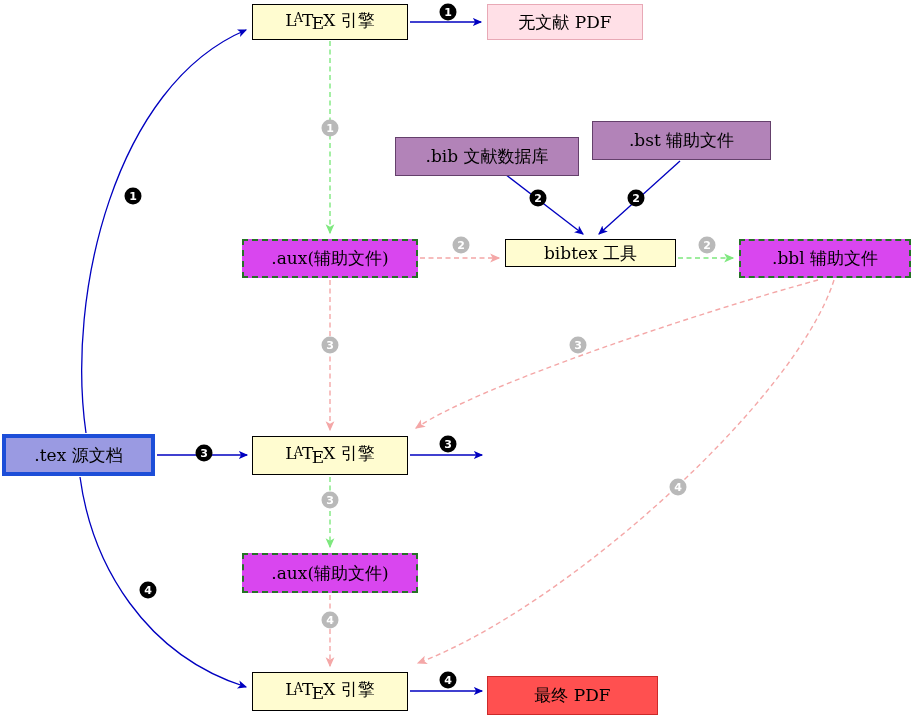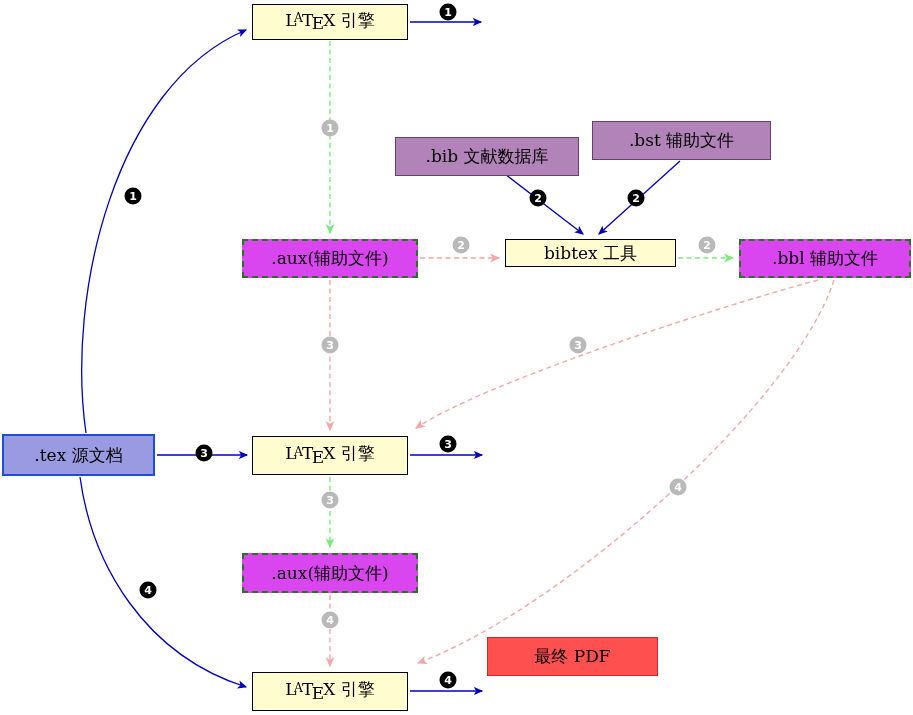--- a/index.html
+++ b/index.html
@@ -21,21 +21,21 @@
     align-items: center;
     justify-content: center;
     white-space: nowrap;
     border: 1px solid #000;
     line-height: 1;
   }
   .node.yellow { background: #fffcd0; border: 1px solid #000000; }
   .node.pink   { background: #ffe0e7; border: 1px solid #e8a9b6; }
   .node.purple { background: #b283b8; border: 1px solid #64406b; }
   .node.green  { background: #d946ef; border: 2px dashed #267326; }
-  .node.blue   { background: #9a9ae2; border: 2px solid #1d4ed8; }
+  .node.blue   { background: #9a9ae2; border: 4px solid #1d4ed8; }
   .node.red    { background: #ff5050; border: 1px solid #cc2a2a; }
   .badge {
     position: absolute;
     width: 17px; height: 17px;
     border-radius: 50%;
     color: #fff;
     font-family: "DejaVu Sans", "Liberation Sans", sans-serif;
     font-size: 11px;
     font-weight: bold;
     display: flex; align-items: center; justify-content: center;
@@ -91,20 +91,23 @@
     <path d="M 330 280 L 330 430" fill="none" stroke="#f4a7a7" stroke-width="1.4" stroke-dasharray="5 3.5" marker-end="url(#mr)"></path>
     <path d="M 818 280 C 700 312 480 385 416 428" fill="none" stroke="#f4a7a7" stroke-width="1.4" stroke-dasharray="5 3.5" marker-end="url(#mr)"></path>
     <path d="M 330 595 L 330 666" fill="none" stroke="#f4a7a7" stroke-width="1.4" stroke-dasharray="5 3.5" marker-end="url(#mr)"></path>
     <path d="M 834 280 C 796 400 565 608 418 663" fill="none" stroke="#f4a7a7" stroke-width="1.4" stroke-dasharray="5 3.5" marker-end="url(#mr)"></path>
   </svg>
 
   <div class="node yellow" style="left:252px;top:4px;width:156px;height:36px">
     <span><span>L</span><span class="lx-a">A</span><span>T</span><span class="lx-e">E</span><span>X</span><span> 引擎</span></span>
   </div>
 
+  <div class="node pink" style="left:487px;top:4px;width:156px;height:36px">
+    <span>无文献 PDF</span>
+  </div>
 
   <div class="node purple" style="left:395px;top:137px;width:184px;height:39px">
     <span>.bib 文献数据库</span>
   </div>
 
   <div class="node purple" style="left:592px;top:121px;width:179px;height:39px">
     <span>.bst 辅助文件</span>
   </div>
 
   <div class="node green" style="left:242px;top:239px;width:176px;height:39px">
@@ -129,21 +132,21 @@
 
 
   <div class="node green" style="left:242px;top:553px;width:176px;height:40px">
     <span>.aux(辅助文件)</span>
   </div>
 
   <div class="node yellow" style="left:252px;top:672px;width:156px;height:39px">
     <span><span>L</span><span class="lx-a">A</span><span>T</span><span class="lx-e">E</span><span>X</span><span> 引擎</span></span>
   </div>
 
-  <div class="node red" style="left:487px;top:637px;width:171px;height:39px">
+  <div class="node red" style="left:487px;top:676px;width:171px;height:39px">
     <span>最终 PDF</span>
   </div>
 
   <div class="badge black" style="left:133px;top:196px">1</div>
   <div class="badge black" style="left:448px;top:12px">1</div>
   <div class="badge gray" style="left:330px;top:128px">1</div>
   <div class="badge black" style="left:538px;top:198px">2</div>
   <div class="badge black" style="left:636px;top:198px">2</div>
   <div class="badge gray" style="left:461px;top:245px">2</div>
   <div class="badge gray" style="left:707px;top:245px">2</div>

